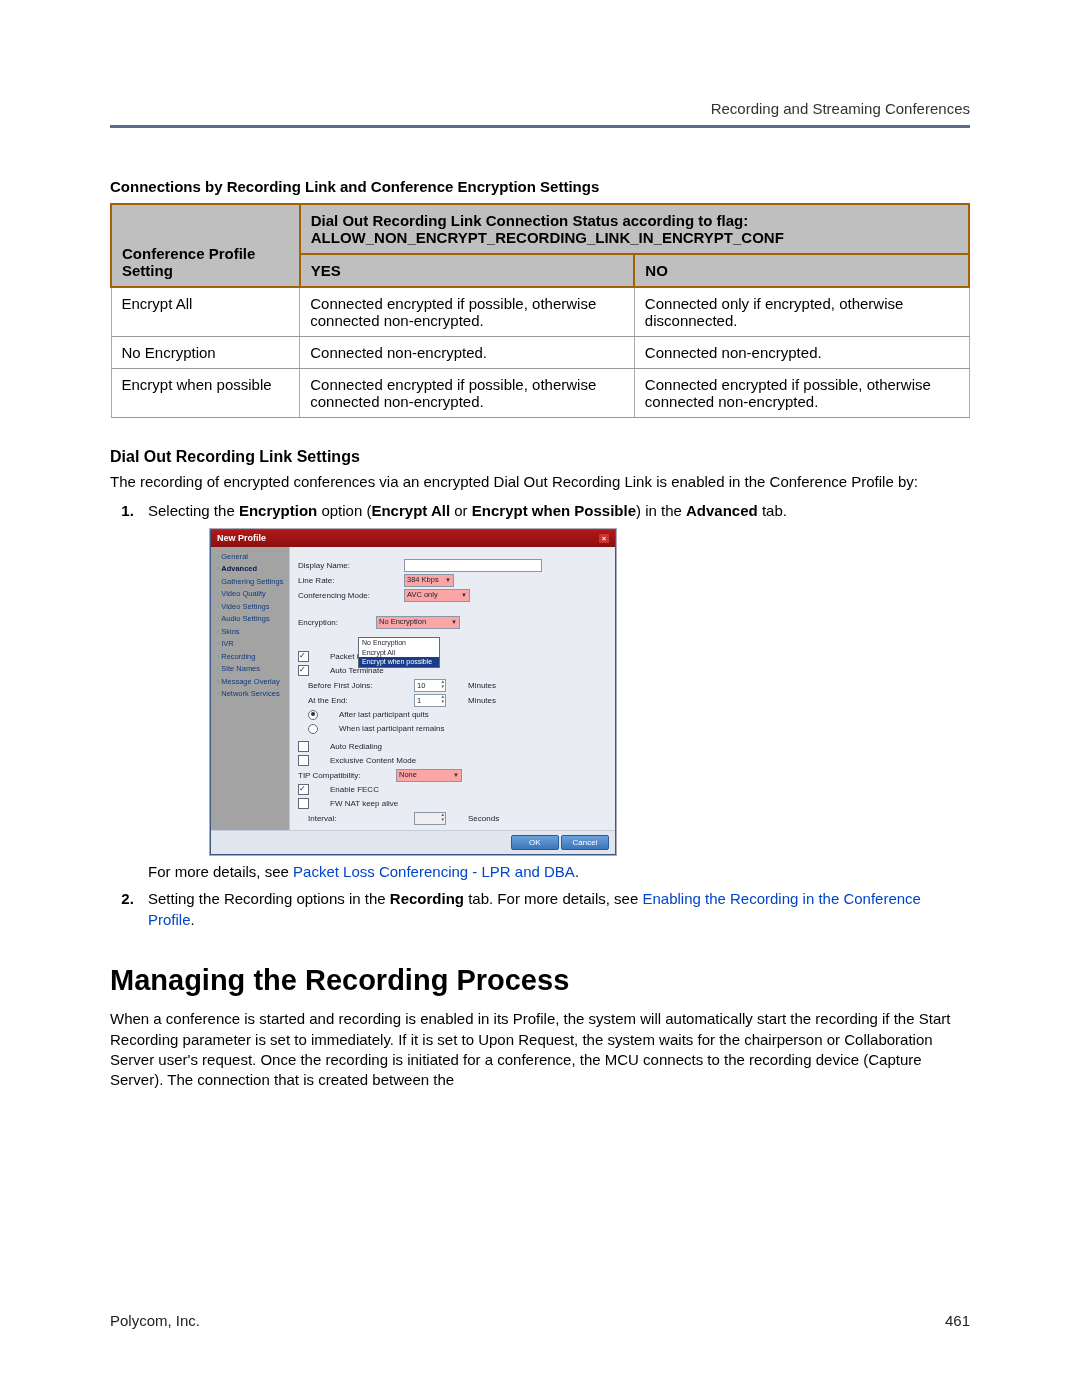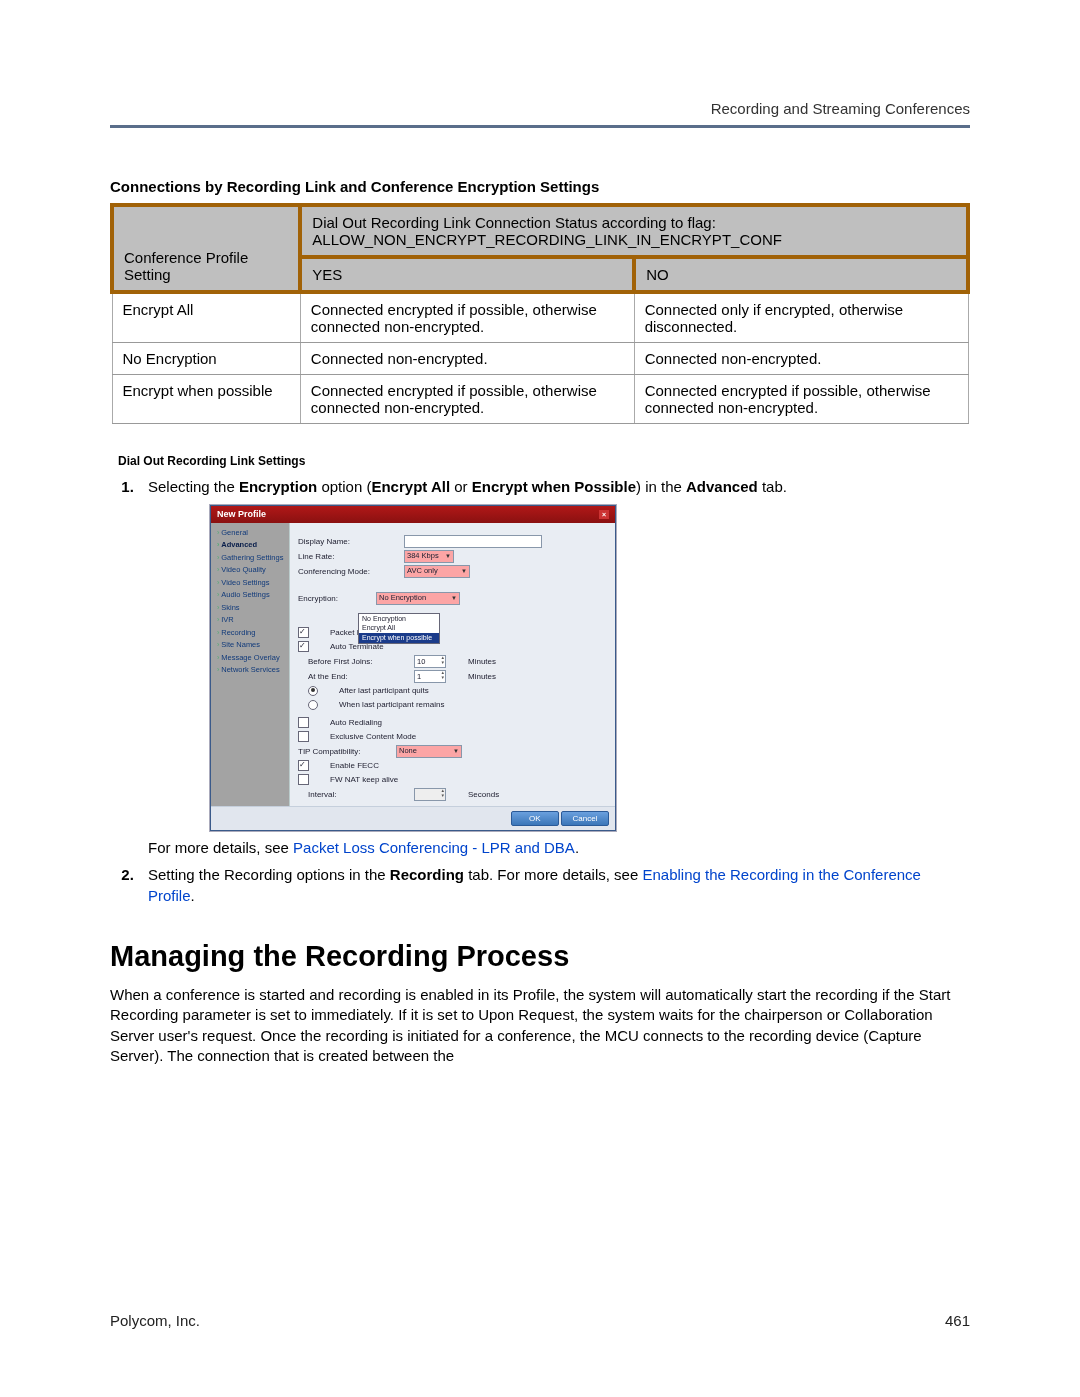--- a/index.html
+++ b/index.html
@@ -33,39 +33,39 @@
     font-size: 15px;
     margin-bottom: 8px;
   }
   table {
     width: 100%;
     border-collapse: collapse;
     font-size: 15px;
   }
   thead tr.thead-row td, thead tr.thead-row th {
     background: #bfbfbf;
-    font-weight: normal;
+    font-weight: bold;
     padding: 7px 10px;
-    border: 4px solid #a16207;
+    border: 2px solid #a16207;
     vertical-align: top;
   }
   tbody td {
     padding: 7px 10px;
     border-left: 1px solid #aaa;
     border-right: 1px solid #aaa;
     border-bottom: 1px solid #999;
     vertical-align: top;
   }
   .col1 { width: 22%; }
   .col2 { width: 39%; }
   .col3 { width: 39%; }
   h3.subhead {
-    font-size: 12px;
+    font-size: 16px;
     font-weight: bold;
-    margin: 30px 0 6px 8px;
+    margin: 30px 0 6px 0;
   }
   p { margin: 6px 0; line-height: 1.35; }
   ol.steps { margin: 8px 0 0 0; padding-left: 28px; }
   ol.steps > li { margin-bottom: 6px; line-height: 1.4; padding-left: 10px; }
   ol.steps > li::marker { font-weight: bold; }
   .link { color: #0044cc; }
   h1.section-title {
     font-size: 29px;
     margin: 34px 0 12px 0;
   }
@@ -215,20 +215,21 @@
       </tr>
       <tr>
         <td>Encrypt when possible</td>
         <td>Connected encrypted if possible, otherwise connected non-encrypted.</td>
         <td>Connected encrypted if possible, otherwise connected non-encrypted.</td>
       </tr>
     </tbody>
   </table>
 
   <h3 class="subhead">Dial Out Recording Link Settings</h3>
+  <p>The recording of encrypted conferences via an encrypted Dial Out Recording Link is enabled in the Conference Profile by:</p>
 
   <ol class="steps">
     <li>
       <span>Selecting the </span><b>Encryption</b><span> option (</span><b>Encrypt All</b><span> or </span><b>Encrypt when Possible</b><span>) in the </span><b>Advanced</b><span> tab.</span>
 
       
       <div class="dialog">
         <div class="dlg-title">
           <span>New Profile</span>
           <span class="x">×</span>

